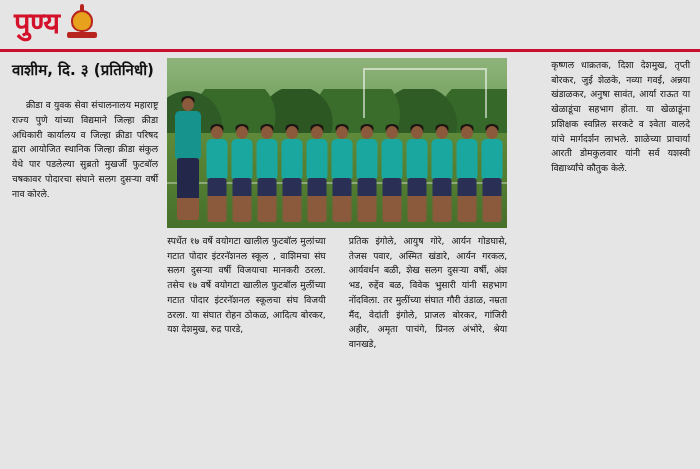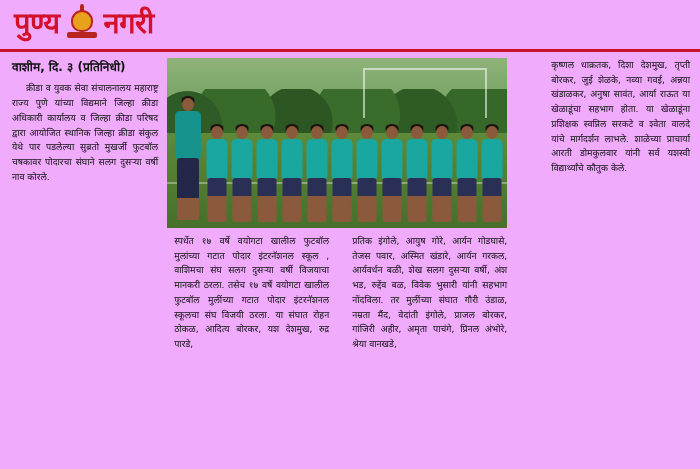--- a/index.html
+++ b/index.html
@@ -13,21 +13,21 @@
     height: 469px;
     overflow: hidden;
     font-family: "DejaVu Sans", "Liberation Sans", sans-serif;
     color: #111;
     position: relative;
   }
   .page {
     width: 700px;
     height: 469px;
     position: relative;
-    background: #f0abfc;
+    background: #e5e5e5;
     box-sizing: border-box;
   }
 
   
   .masthead {
     position: relative;
     height: 52px;
     padding: 6px 0 0 14px;
     box-sizing: border-box;
   }
@@ -122,22 +122,22 @@
     font-size: 9.1px;
     line-height: 1.62;
     text-align: justify;
     color: #111;
   }
   .col-1 { width: 158px; }
   .col-4 { width: 150px; margin-left: 35px; }
 
   .dateline {
     font-weight: bold;
-    font-size: 12px;
-    margin-bottom: 4px;
+    font-size: 15px;
+    margin-bottom: 16px;
   }
   .para { margin: 0 0 6px 0; }
   .para.indent { text-indent: 14px; }
 
   
   .photo-wrap {
     width: 340px;
     height: 170px;
     position: relative;
     overflow: hidden;
@@ -252,38 +252,36 @@
     width: 22px;
     background: linear-gradient(#23284a 0 40px, #8b5a3c 40px 100%);
   }
 
   .photo-col {
     width: 340px;
   }
   .below-photo {
     display: flex;
     gap: 23px;
-    margin-left: 7px;
   }
   .sub-col { width: 165px; }
 </style>
 </head>
 <body>
 
 <div class="page">
 
   <div class="masthead">
     <div class="logo-wrap">
       <span class="logo-word">पुण्य</span>
       <span class="logo-emblem">
         <span class="spire"></span>
         <span class="dome"></span>
         <span class="base"></span>
       </span>
-      <span class="logo-word">नगरी</span>
     </div>
     <div class="masthead-rule"></div>
   </div>
 
 
   <div class="content">
 
     <div class="col col-1">
       <div class="dateline">वाशीम, दि. ३ (प्रतिनिधी)</div>
       <p class="para indent">क्रीडा व युवक सेवा संचालनालय महाराष्ट्र राज्य पुणे यांच्या विद्यमाने जिल्हा क्रीडा अधिकारी कार्यालय व जिल्हा क्रीडा परिषद द्वारा आयोजित स्थानिक जिल्हा क्रीडा संकुल येथे पार पडलेल्या सुब्रतो मुखर्जी फुटबॉल चषकावर पोदारचा संघाने सलग दुसऱ्या वर्षी नाव कोरले.</p>

